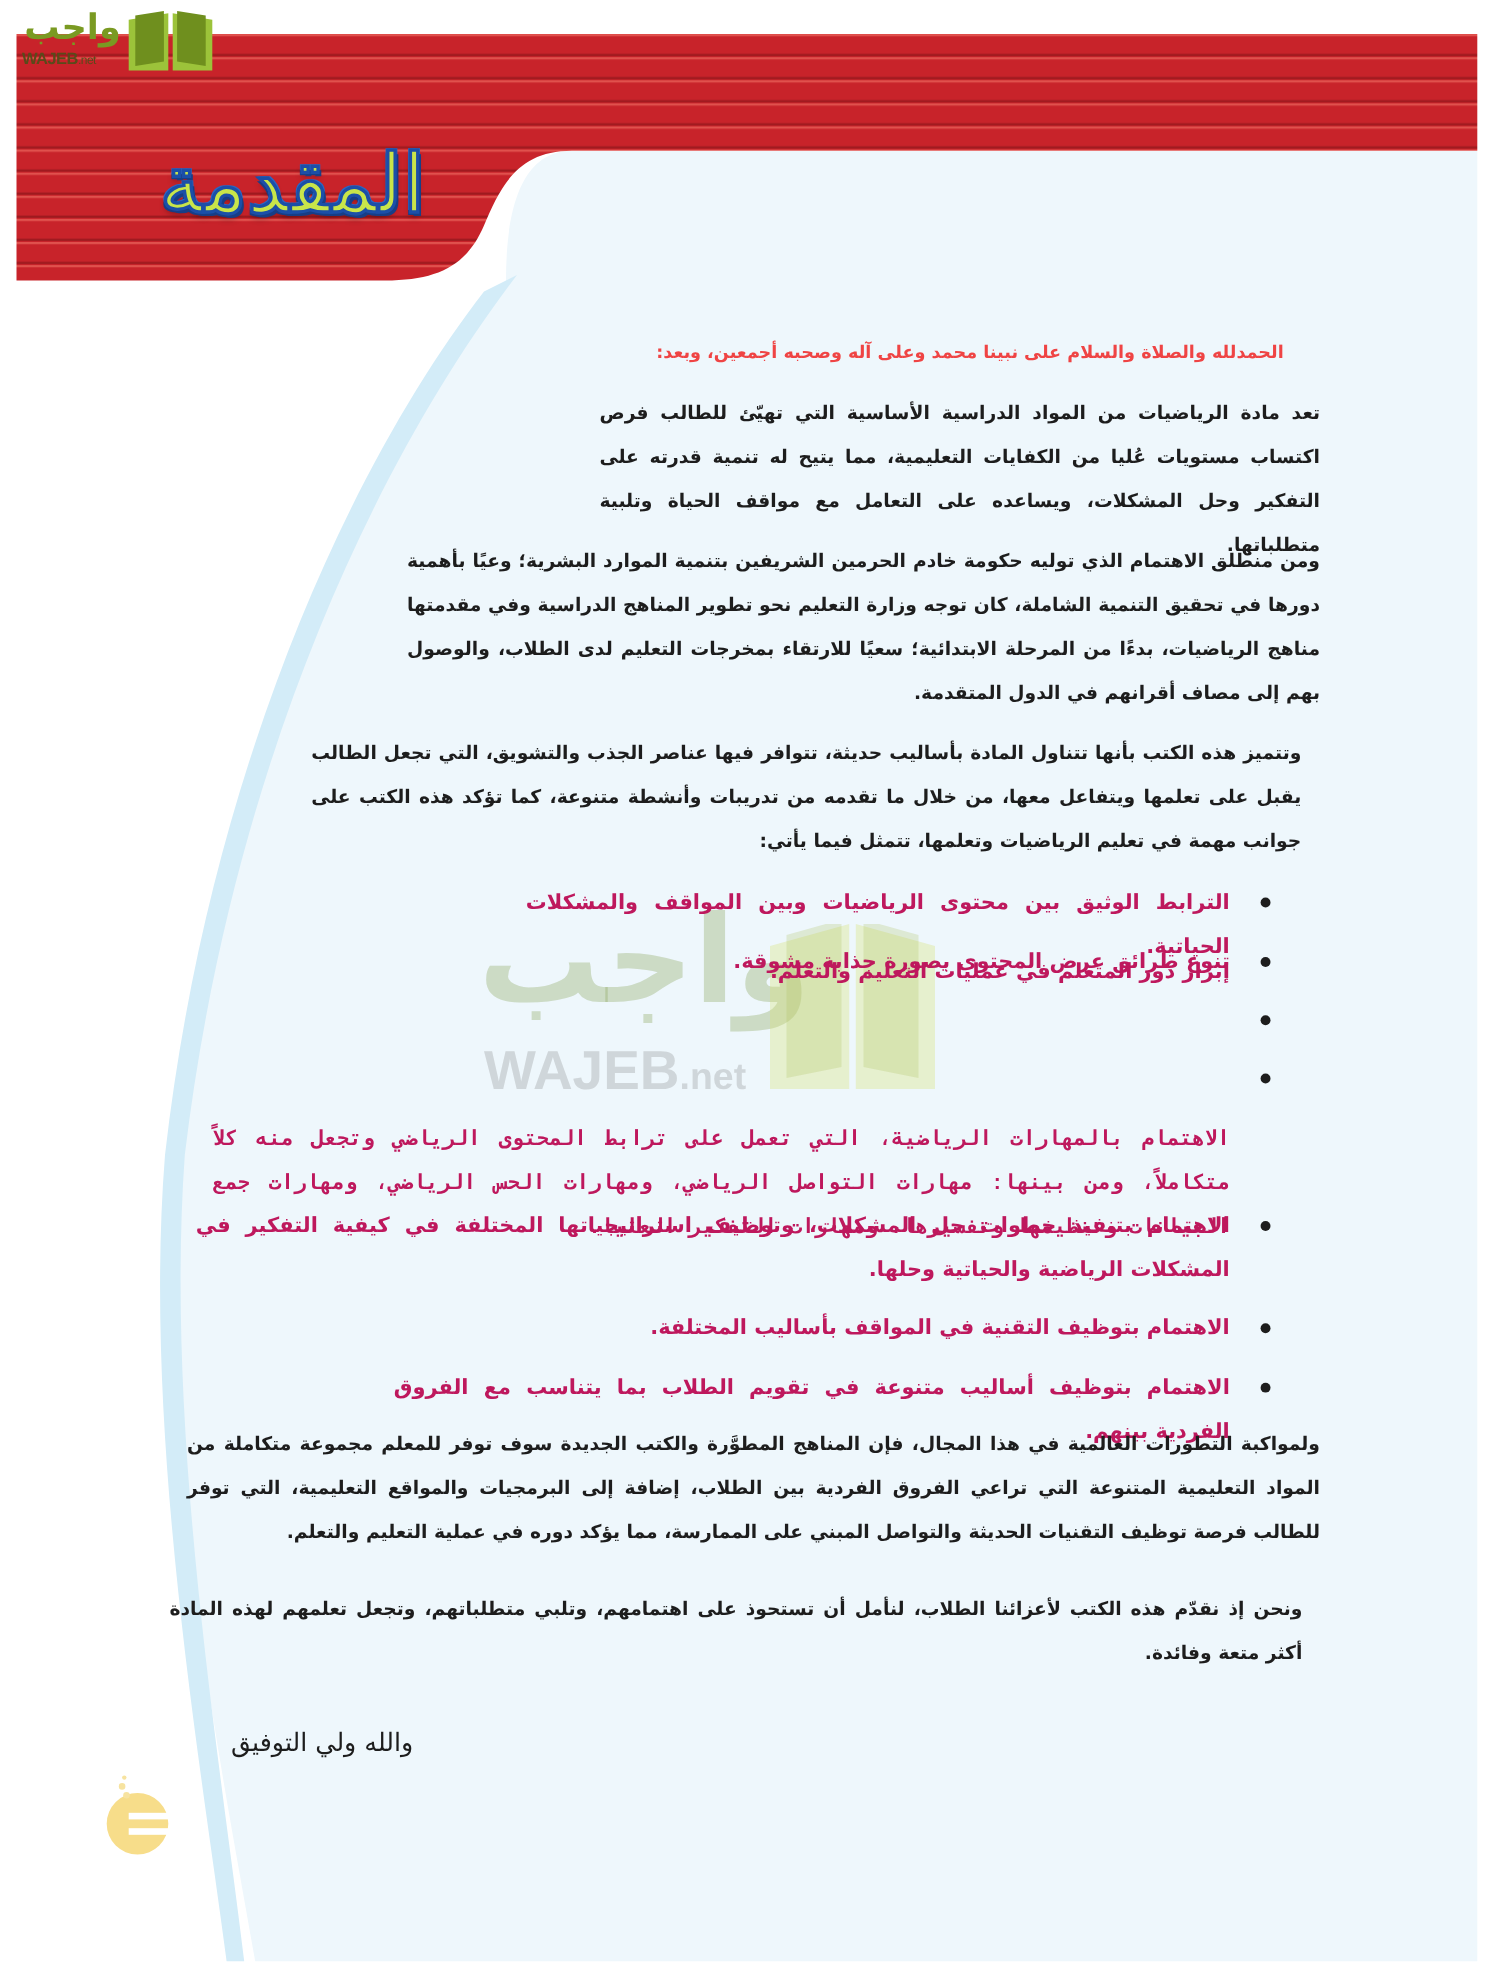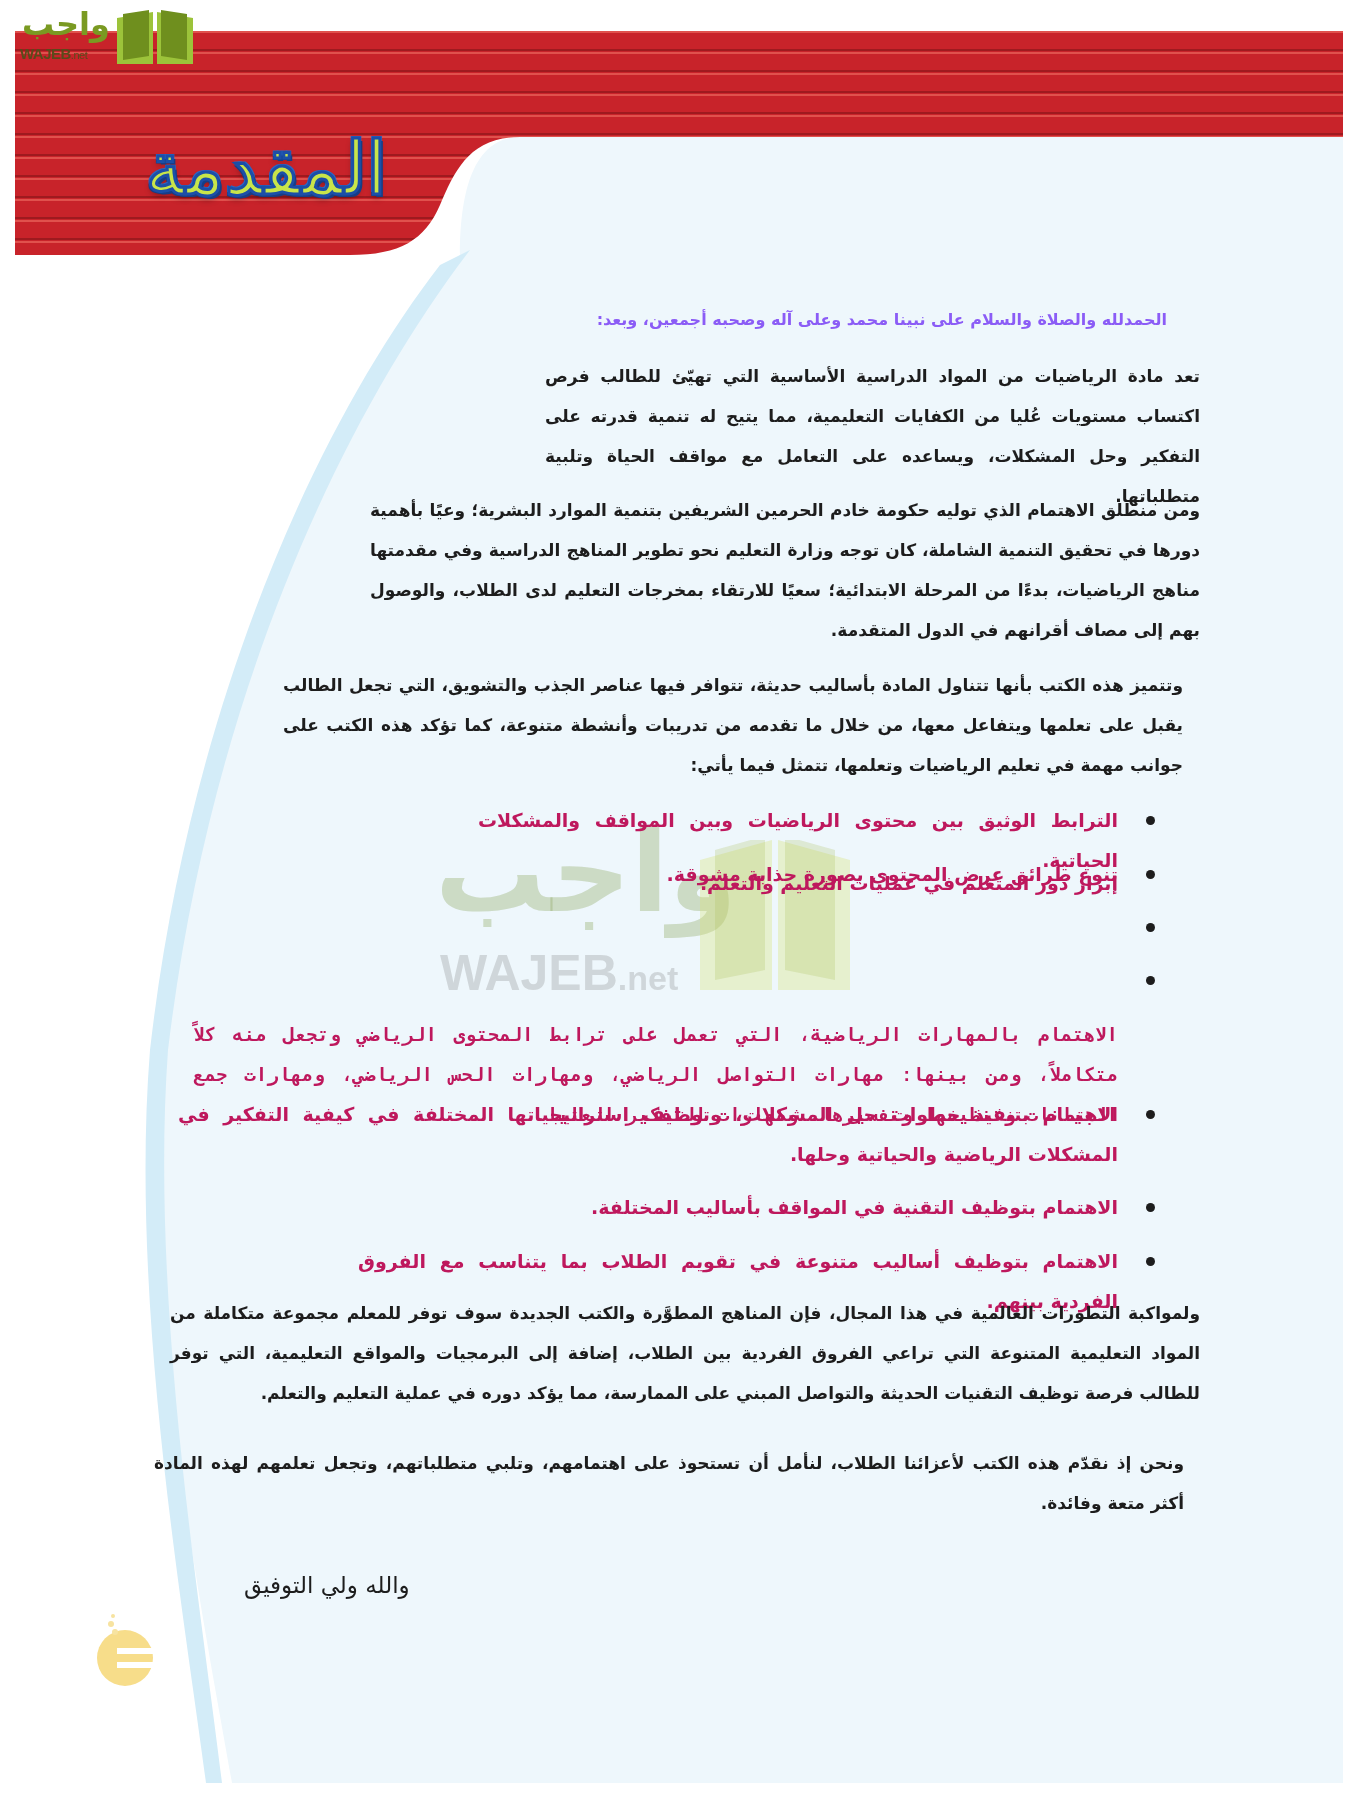--- a/index.html
+++ b/index.html
@@ -32,39 +32,39 @@
     color:#7a9a22; direction:rtl; font-family:"DejaVu Sans", sans-serif;
   }
   .logo-top .logo-en {
     position:absolute; left:10px; top:40px; font-size:15px; font-weight:bold;
     color:#5a4a1a; font-family:"Liberation Sans", sans-serif; letter-spacing:-0.5px;
   }
   .logo-top .logo-en small { font-size:11px; font-weight:normal; }
   .logo-book { position:absolute; left:105px; top:5px; }
   .greeting {
     position:absolute; right:191px; top:310px;
-    direction:rtl; font-size:16px; font-weight:bold; color:#8b5cf6;
+    direction:rtl; font-size:16px; font-weight:bold; color:#ef4444;
     white-space:nowrap;
   }
   .para {
     position:absolute; direction:rtl; text-align:justify;
     text-align-last:right;
     font-size:17px; font-weight:bold; line-height:40px; color:#1d1d1d;
   }
   .bullet-item {
     position:absolute; direction:rtl; font-size:19px; font-weight:bold;
     line-height:40px; color:#be185d; text-align:justify; text-align-last:right;
   }
   .bullet-dot {
     position:absolute; width:9px; height:9px; border-radius:50%;
     background:#1d1d1d;
   }
   .closing {
     position:absolute; left:210px; top:1572px; direction:rtl;
-    font-size:23px; font-weight:normal; color:#1d1d1d; white-space:nowrap;margin-left:34px;
+    font-size:23px; font-weight:normal; color:#1d1d1d; white-space:nowrap;
   }
   .watermark {
     position:absolute; left:430px; top:830px; width:420px; height:170px;
     pointer-events:none;
   }
   .wm-ar {
     position:absolute; left:5px; top:-12px; font-size:110px; font-weight:bold;
     color:rgba(140,165,95,0.35); direction:rtl; line-height:1;
   }
   .wm-en {

